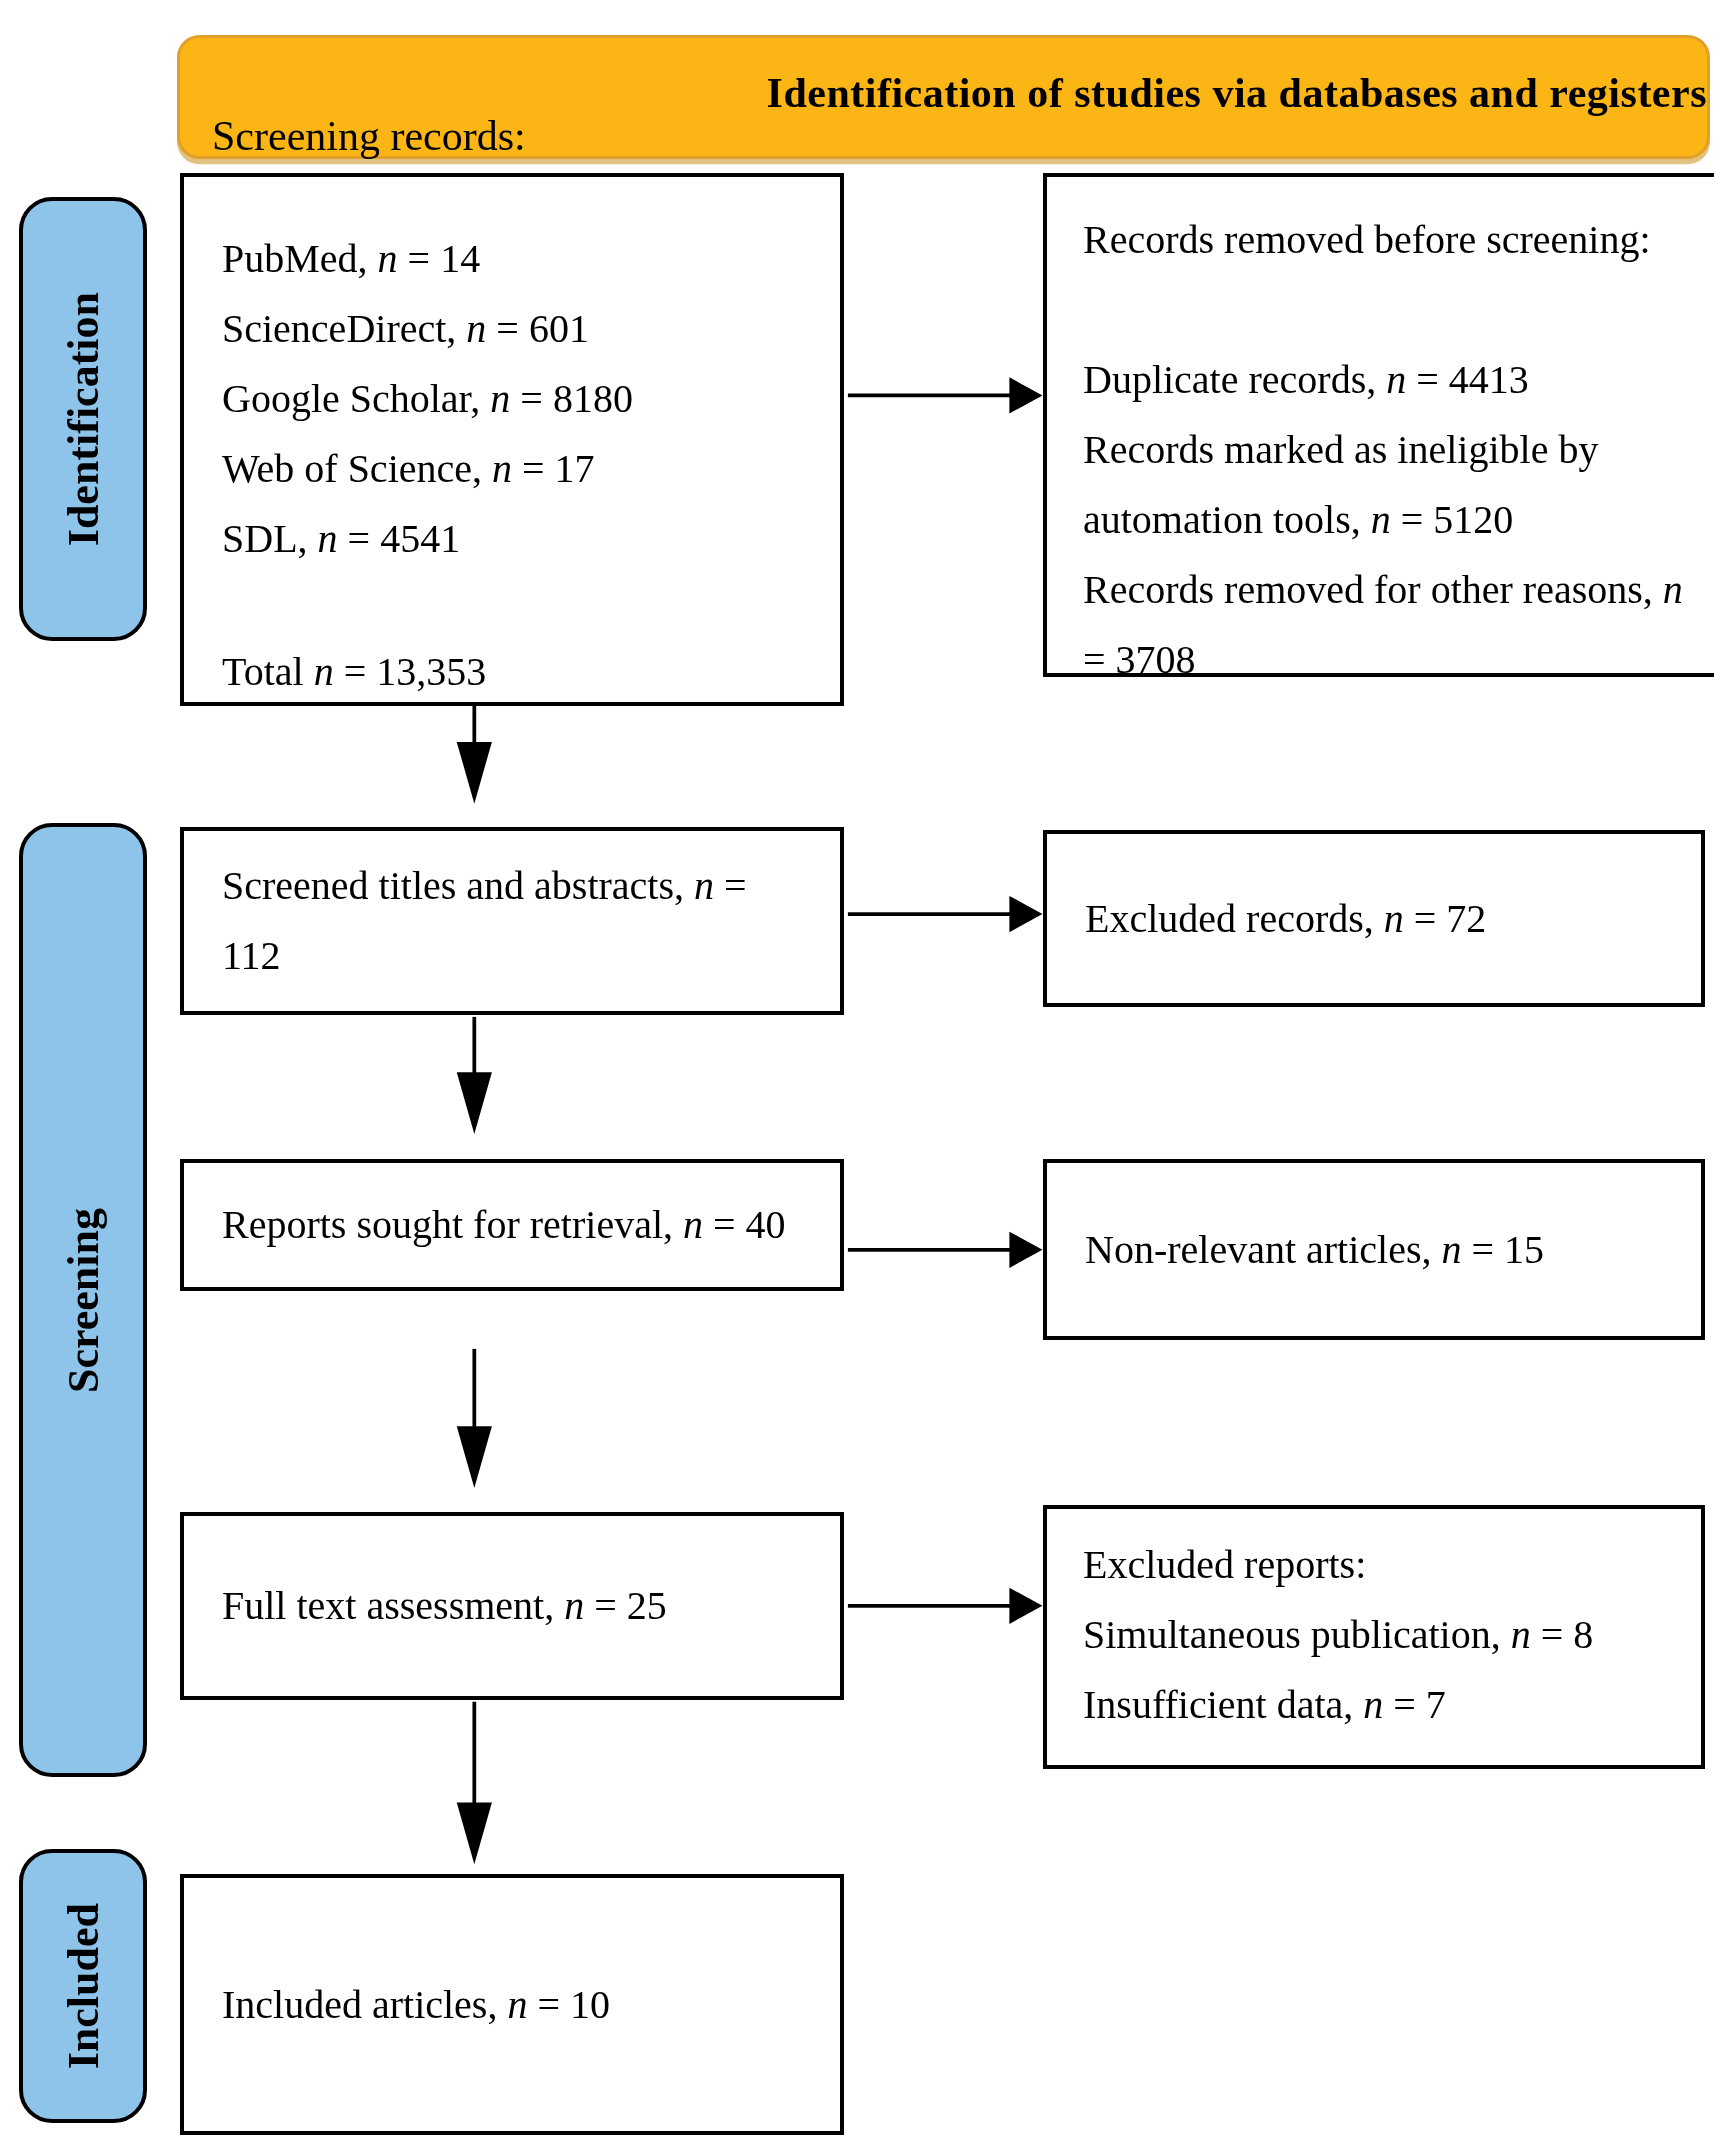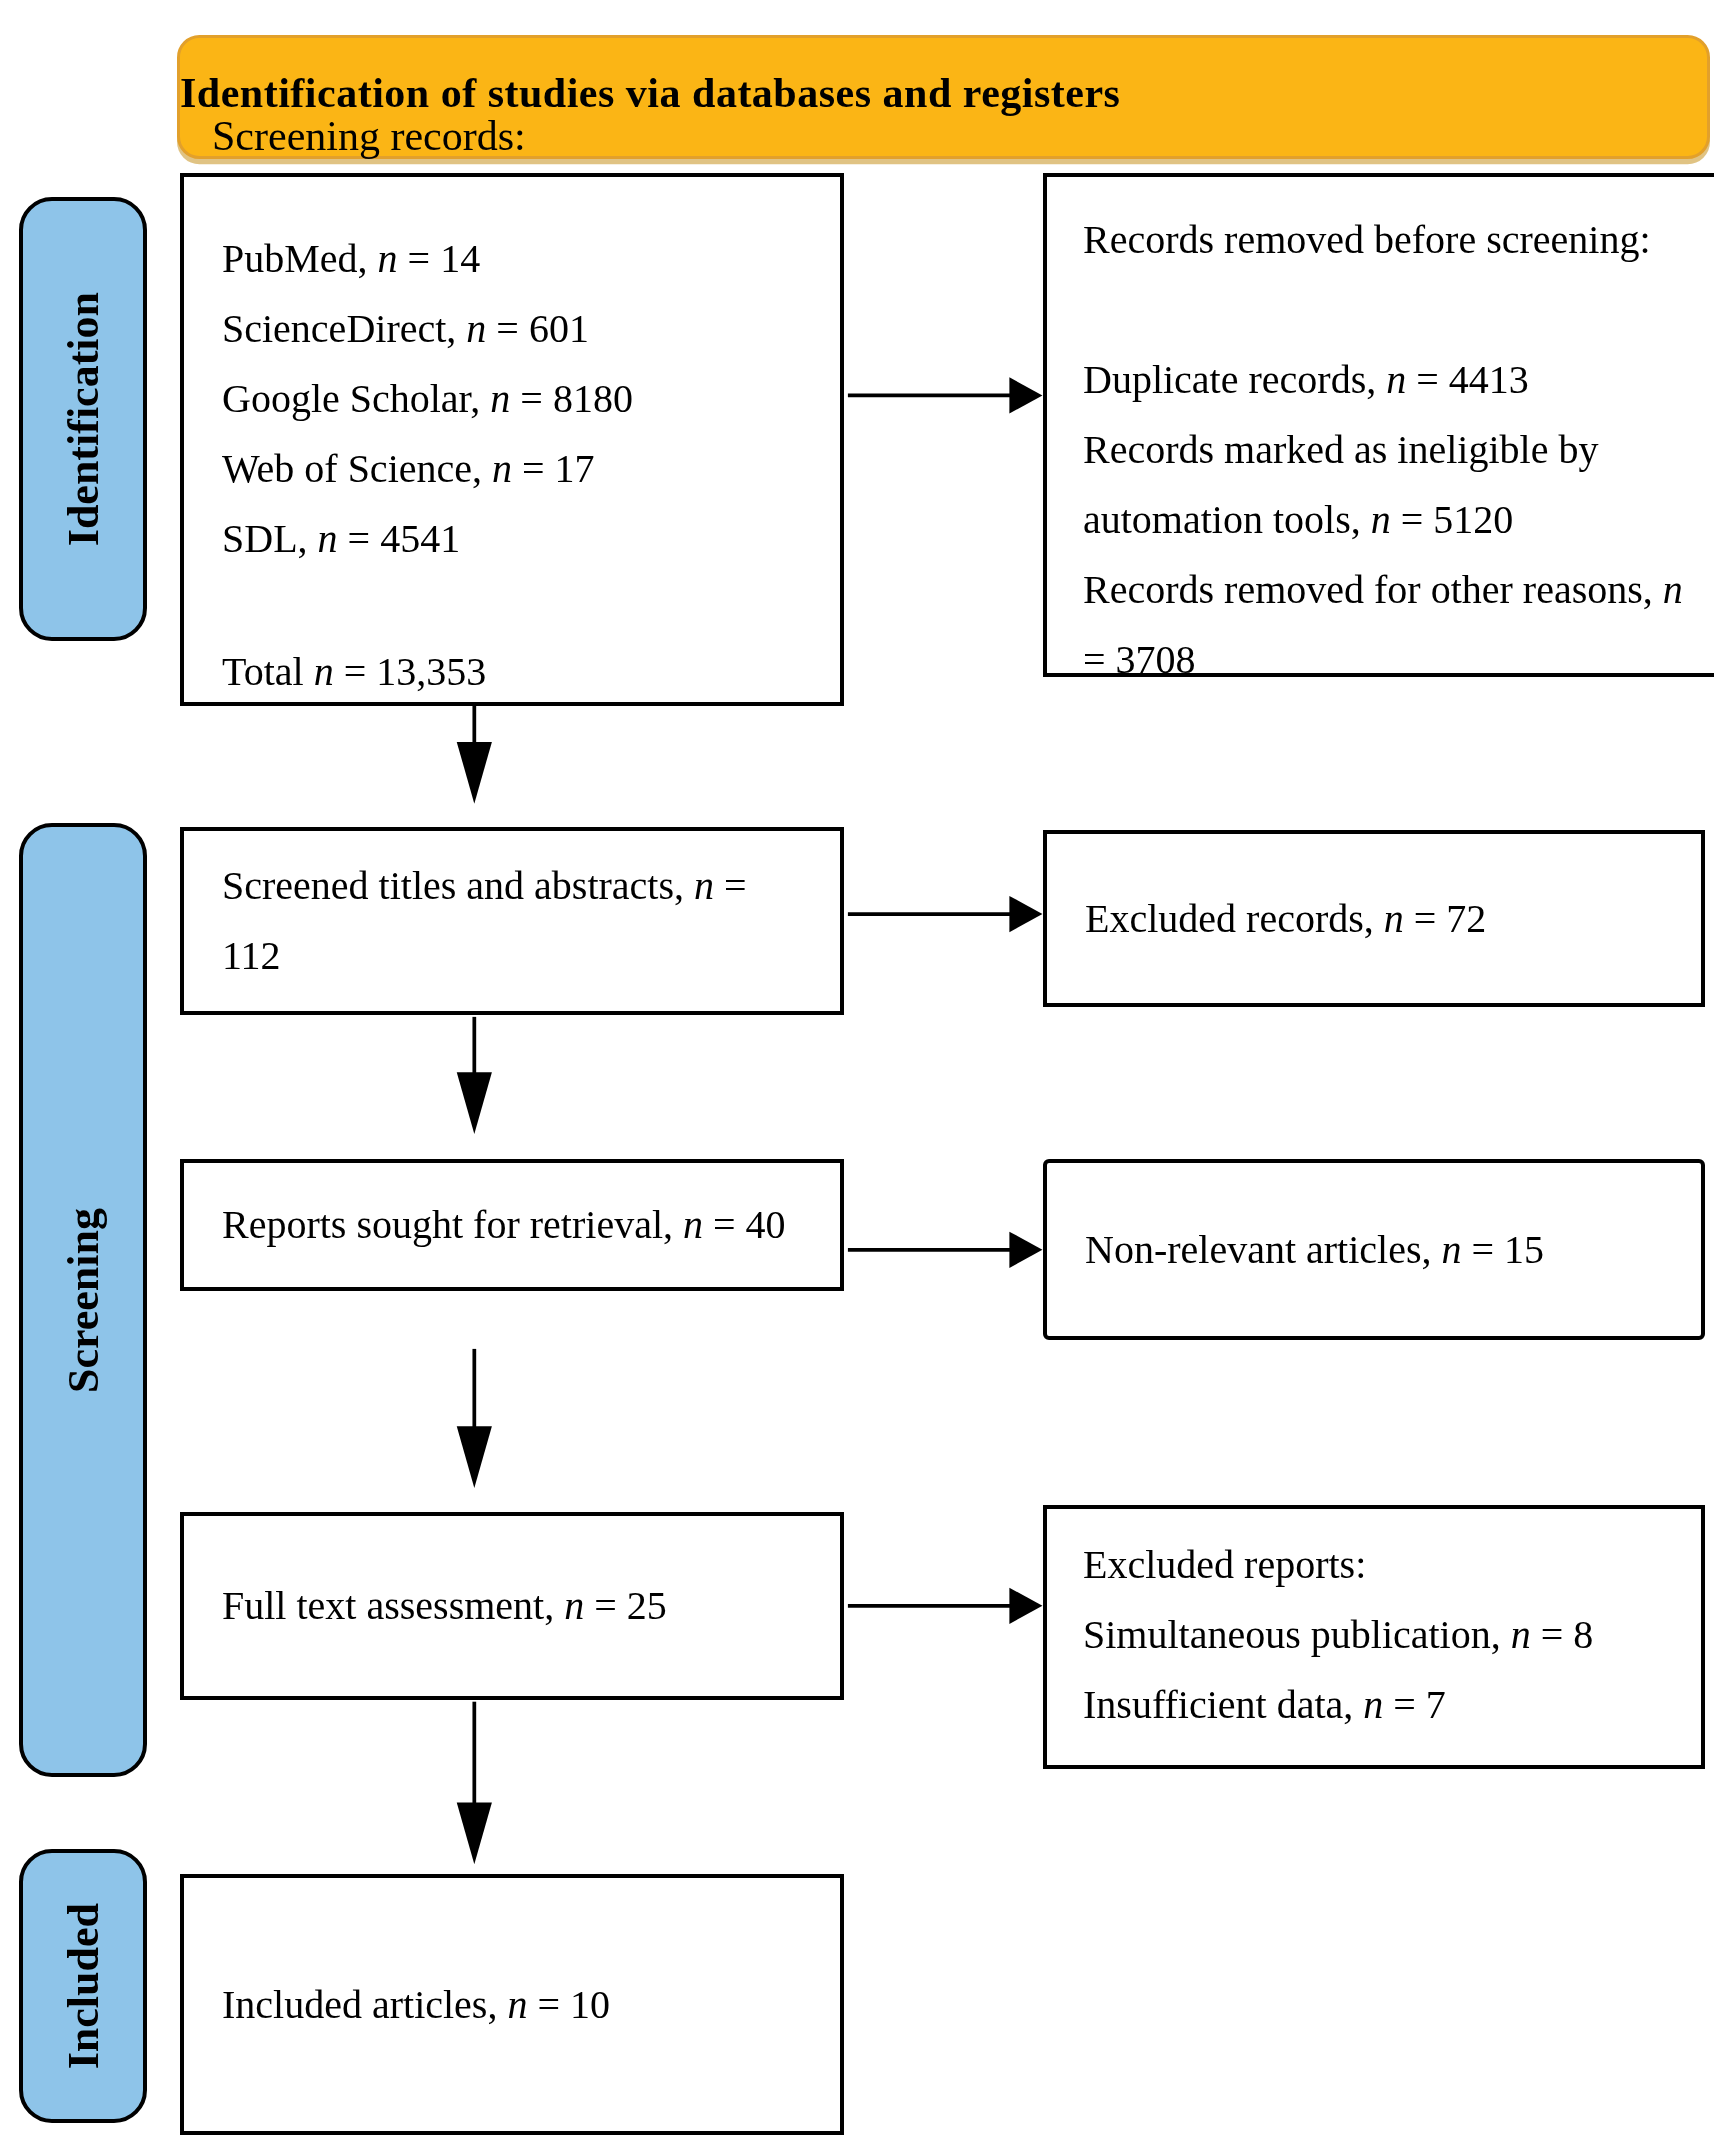--- a/index.html
+++ b/index.html
@@ -8,21 +8,21 @@
     font-family:"Liberation Serif","DejaVu Serif",serif;
     color:#000;
   }
   .canvas{position:absolute;inset:0;}
   svg.connectors{position:absolute;left:0;top:0;width:1715px;height:2151px;pointer-events:none;}
 
   .banner{
     position:absolute;left:177px;top:35px;width:1533px;height:124px;
     border:3.2px solid #E2A02B;border-radius:22.4px;
     box-sizing:border-box;
-    display:flex;align-items:center;justify-content:flex-start;
+    display:flex;align-items:center;justify-content:flex-end;
     box-shadow:0 5.3px 0 rgba(199,146,29,.55);
   }
   .banner-title{
     font-size:42px;font-weight:bold;transform:translateY(-4.3px);
     letter-spacing:0.5px;
   }
   .overlay-label{
     position:absolute;left:212px;top:114px;
     font-size:42px;line-height:1.05;
   }
@@ -47,21 +47,21 @@
   .box i{font-style:italic;}
   .box.single{display:flex;align-items:center;padding-left:38px;padding-right:27px;}
 
   .box-r1l{left:180px;top:173px;width:664px;height:533px;padding:47px 27px 16px 38px;}
   .box-r1l .total{margin-top:63px;text-align:left;padding-right:69px;}
   .box-r1r{left:1043px;top:173px;width:684px;height:504px;padding:28px 24px 16px 36px;}
   .box-r1r .items{margin-top:70px;}
   .box-r2l{left:180px;top:827px;width:664px;height:188px;}
   .box-r2r{left:1043px;top:830px;width:662px;height:177px;}
   .box-r3l{left:180px;top:1159px;width:664px;height:132px;}
-  .box-r3r{left:1043px;top:1159px;width:662px;height:181px;border-radius:6px;}
+  .box-r3r{left:1043px;top:1159px;width:662px;height:181px;}
   .box-r4l{left:180px;top:1512px;width:664px;height:188px;}
   .box-r4r{left:1043px;top:1505px;width:662px;height:264px;padding:21px 24px 10.7px 36px;}
   .box-r5l{left:180px;top:1874px;width:664px;height:261px;}
 </style>
 </head>
 <body>
 
 <div class="canvas">
 
   <svg class="connectors" viewBox="0 0 3218 4036" xmlns="http://www.w3.org/2000/svg">

